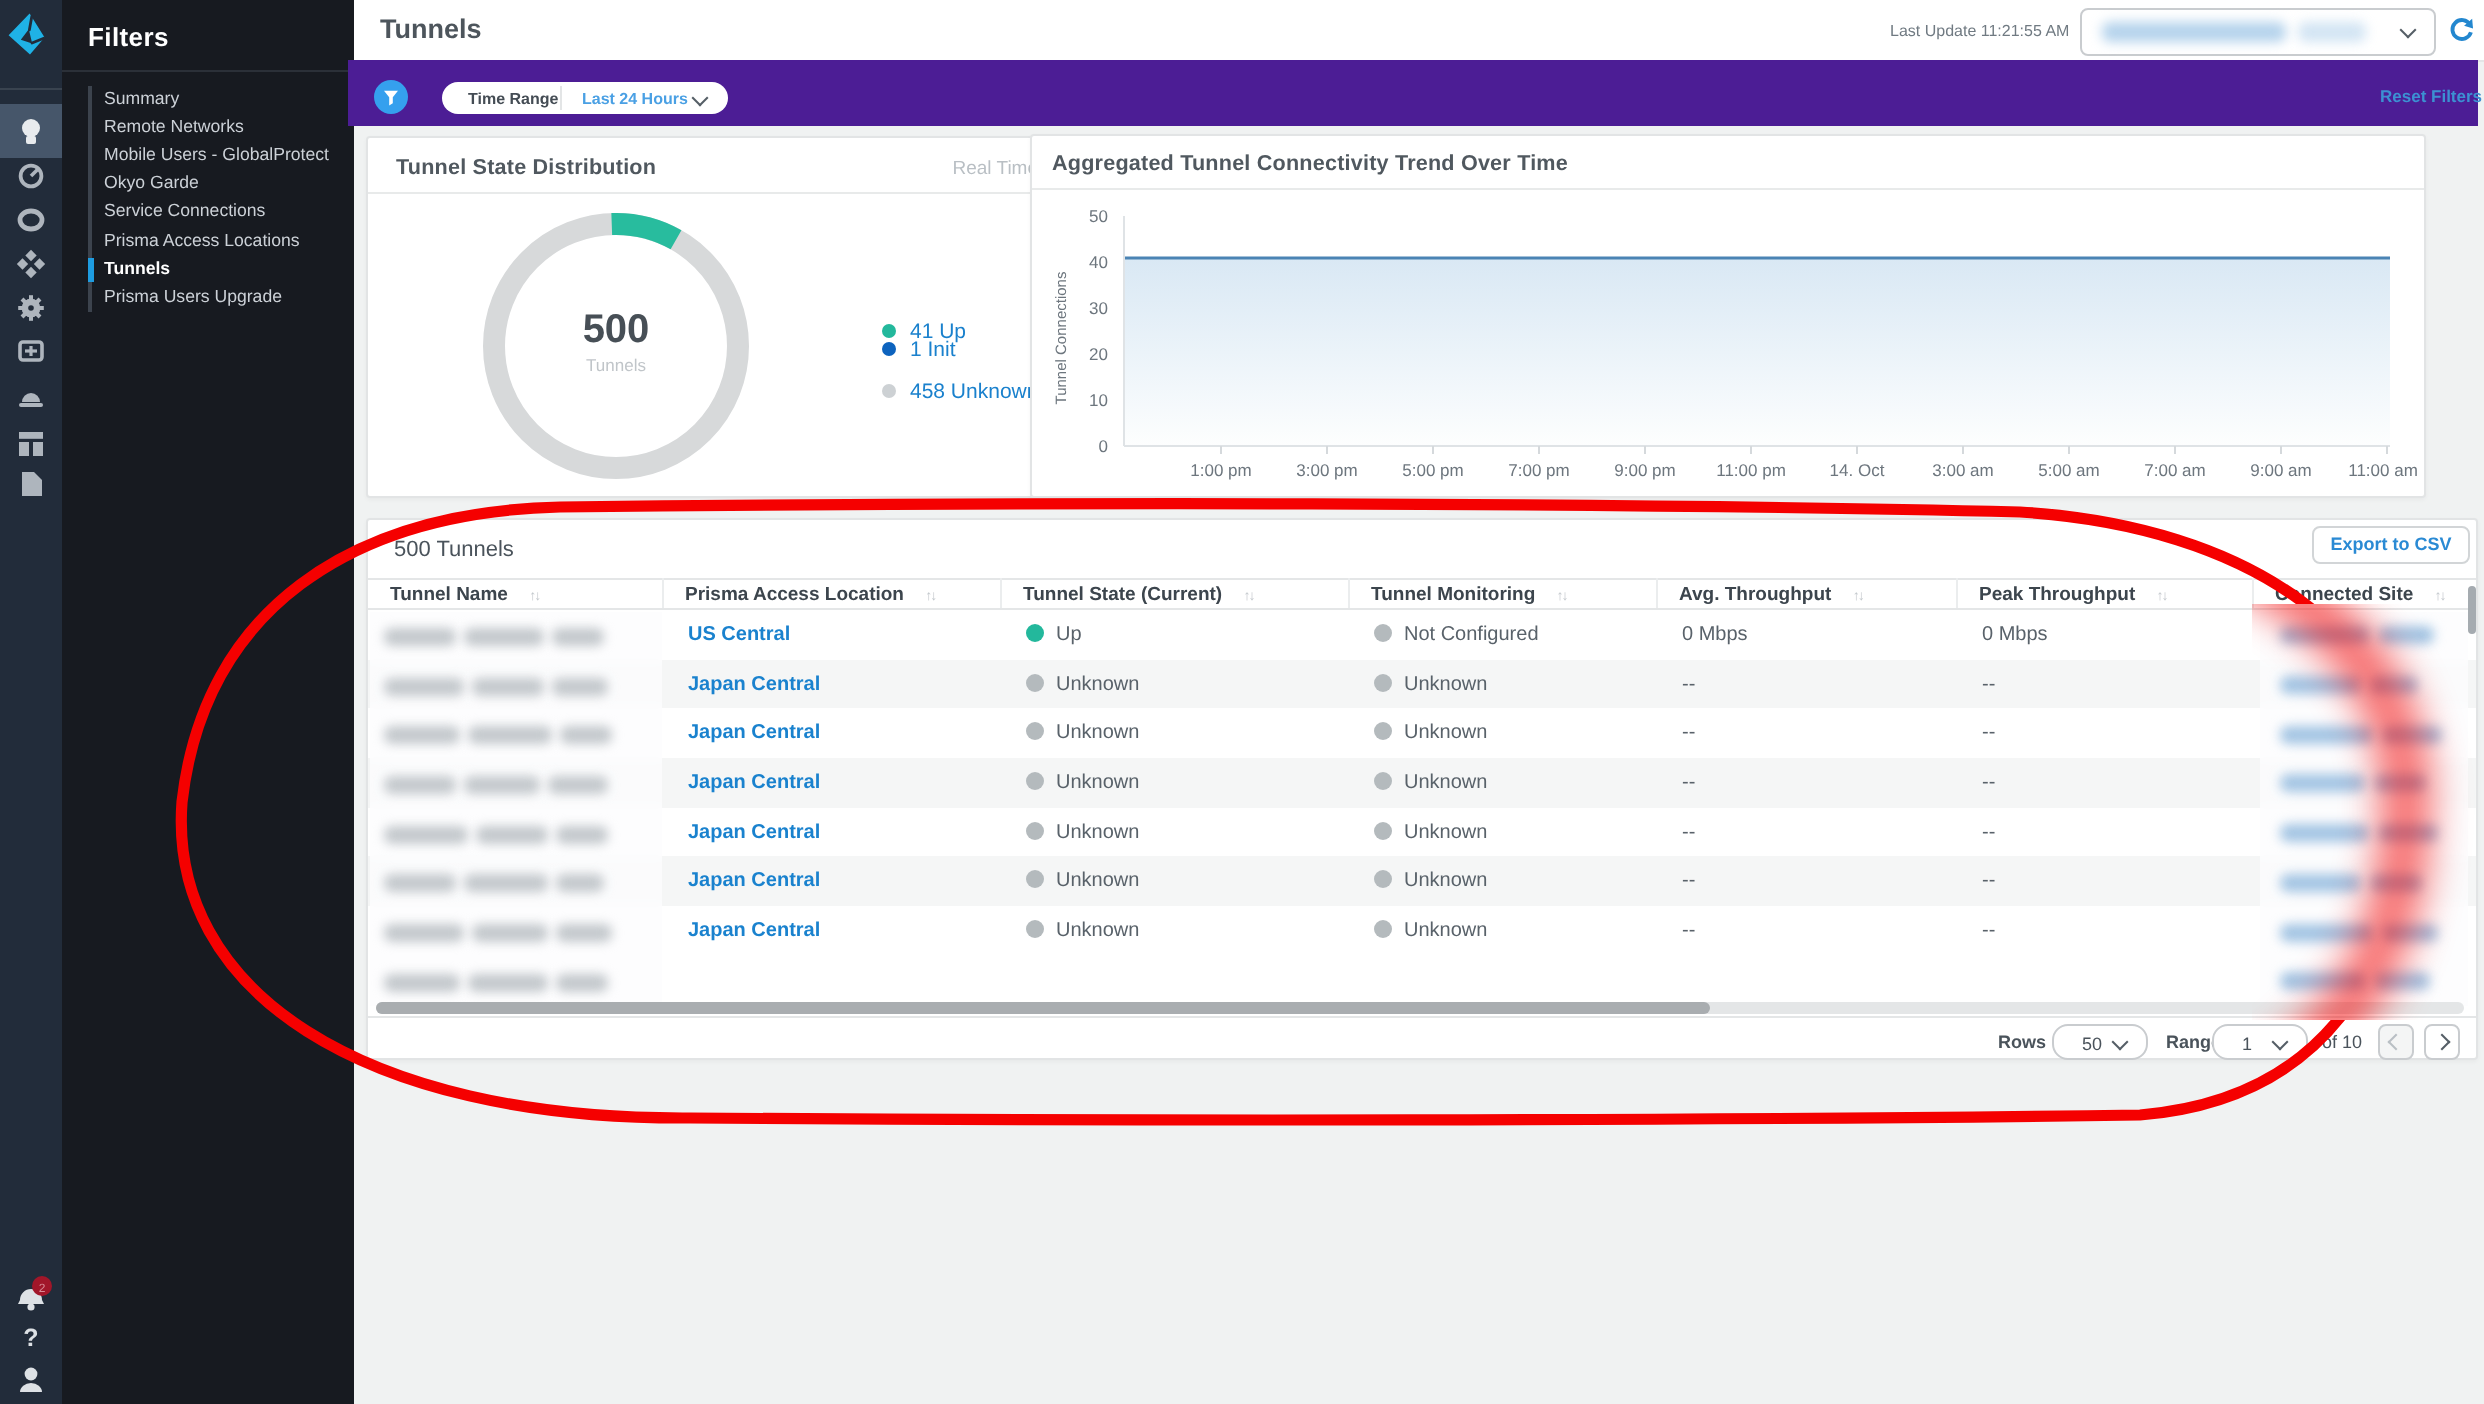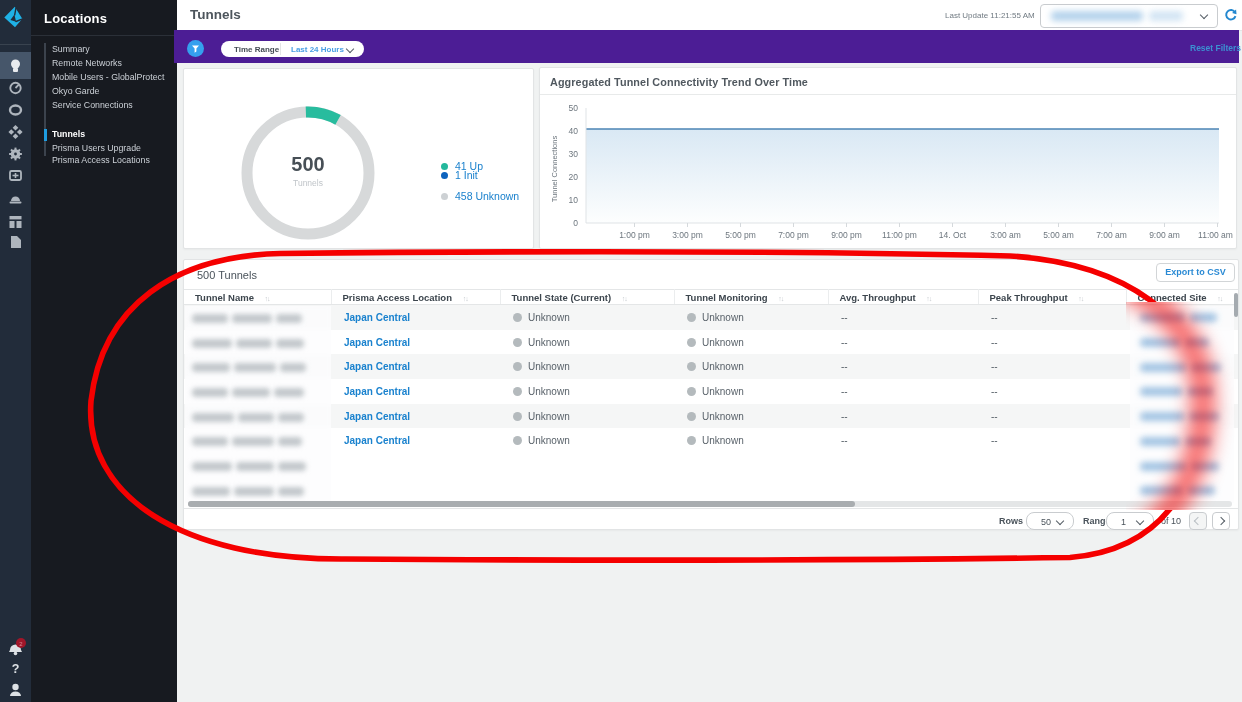--- a/index.html
+++ b/index.html
@@ -66,30 +66,30 @@
   .pgbtn{position:absolute;width:16px;height:16px;border:1px solid #c9cccf;border-radius:4px;background:#fff;text-align:center;}
   .chev{display:inline-block;width:5px;height:5px;border-right:1.4px solid #555e66;border-bottom:1.4px solid #555e66;transform:rotate(45deg);}
 </style>
 </head>
 <body>
 <div class="abs" id="rail">
     <div class="raildiv"></div>
     <div class="railhl"></div>
   </div>
 <div class="abs" id="panel">
-  <h1>Locations</h1>
+  <h1>Filters</h1>
   <div class="paneldiv"></div>
   <div class="vline"></div>
   <div class="activebar"></div>
   <div class="mitem" style="top:44px;">Summary</div>
   <div class="mitem" style="top:58px;">Remote Networks</div>
   <div class="mitem" style="top:72px;">Mobile Users - GlobalProtect</div>
   <div class="mitem" style="top:86px;">Okyo Garde</div>
   <div class="mitem" style="top:100px;">Service Connections</div>
-  <div class="mitem" style="top:115px;margin-top:40px;">Prisma Access Locations</div>
+  <div class="mitem" style="top:115px;">Prisma Access Locations</div>
   <div class="mitem active" style="top:129px;">Tunnels</div>
   <div class="mitem" style="top:143px;">Prisma Users Upgrade</div>
 </div>
 
 <div class="abs" id="topbar">
   <div class="title">Tunnels</div>
   <div class="lastupd">Last Update 11:21:55 AM</div>
   <div class="topsel">
     <div class="blurblue" style="position:absolute;left:10px;top:6px;width:92px;height:10px;"></div>
     <div class="blurblue" style="position:absolute;left:108px;top:6px;width:34px;height:10px;opacity:.6;"></div>
@@ -110,34 +110,38 @@
   <div class="fpill">
     <span class="tr">Time Range</span>
     <span class="sep"></span>
     <span class="l24">Last 24 Hours</span>
     <span class="chev" style="position:absolute;right:11px;top:4.5px;"></span>
   </div>
   <div class="reset">Reset Filters</div>
 </div>
 
 <div class="card" id="card1" style="left:183px;top:68px;width:349px;height:179px;">
+  <div class="cardhdr">
+      <span class="t">Tunnel State Distribution</span>
+      <span class="rt">Real Time</span>
+    </div>
   <svg style="position:absolute;left:57px;top:37px;" width="134" height="134" viewBox="0 0 134 134">
     <g transform="translate(67,67)">
       <circle r="61" fill="none" stroke="#d7d9da" stroke-width="11"></circle>
       <circle r="61" fill="none" stroke="#28bc9e" stroke-width="11" stroke-dasharray="33.5 349.8" transform="rotate(-92)"></circle>
     </g>
     <text x="67" y="65" text-anchor="middle" font-size="20" font-weight="bold" fill="#474f56">500</text>
     <text x="67" y="79.5" text-anchor="middle" font-size="8.5" fill="#c0c5c9">Tunnels</text>
   </svg>
   <div class="legrow" style="left:257px;top:79px;margin-top:12px;"><span class="legdot" style="background:#23b89c;"></span>41 Up</div>
   <div class="legrow" style="left:257px;top:100px;"><span class="legdot" style="background:#0d63be;"></span>1 Init</div>
   <div class="legrow" style="left:257px;top:121px;"><span class="legdot" style="background:#cdd1d4;"></span>458 Unknown</div>
 </div>
 
-<div class="card" id="card2" style="left:539px;top:67px;width:696px;height:180px;">
+<div class="card" id="card2" style="left:515px;top:67px;width:696px;height:180px;">
   <div class="cardhdr" style="height:26px;">
       <span class="t" style="left:10px;top:8px;">Aggregated Tunnel Connectivity Trend Over Time</span>
     </div>
   <svg style="position:absolute;left:0;top:26px;" width="693" height="154" viewBox="0 0 693 154">
     <defs>
       <linearGradient id="areafill" x1="0" y1="0" x2="0" y2="1">
         <stop offset="0" stop-color="#d9e8f4"></stop>
         <stop offset="1" stop-color="#fdfefe"></stop>
       </linearGradient>
     </defs>
@@ -203,20 +207,29 @@
     <tbody>
         <tr>
       <th>Tunnel Name <span class="sort">↑↓</span></th>
       <th>Prisma Access Location <span class="sort">↑↓</span></th>
       <th>Tunnel State (Current) <span class="sort">↑↓</span></th>
       <th>Tunnel Monitoring <span class="sort">↑↓</span></th>
       <th>Avg. Throughput <span class="sort">↑↓</span></th>
       <th>Peak Throughput <span class="sort">↑↓</span></th>
       <th>Connected Site <span class="sort">↑↓</span></th>
     </tr>
+    <tr>
+          <td></td>
+          <td><span class="link">US Central</span></td>
+      <td><span class="dot up"></span>Up</td>
+          <td><span class="dot"></span>Not Configured</td>
+          <td>0 Mbps</td>
+          <td>0 Mbps</td>
+      <td></td>
+        </tr>
     <tr class="odd">
           <td></td>
           <td><span class="link">Japan Central</span></td>
       <td><span class="dot"></span>Unknown</td>
           <td><span class="dot"></span>Unknown</td>
           <td>--</td>
           <td>--</td>
       <td></td>
         </tr>
     <tr>

